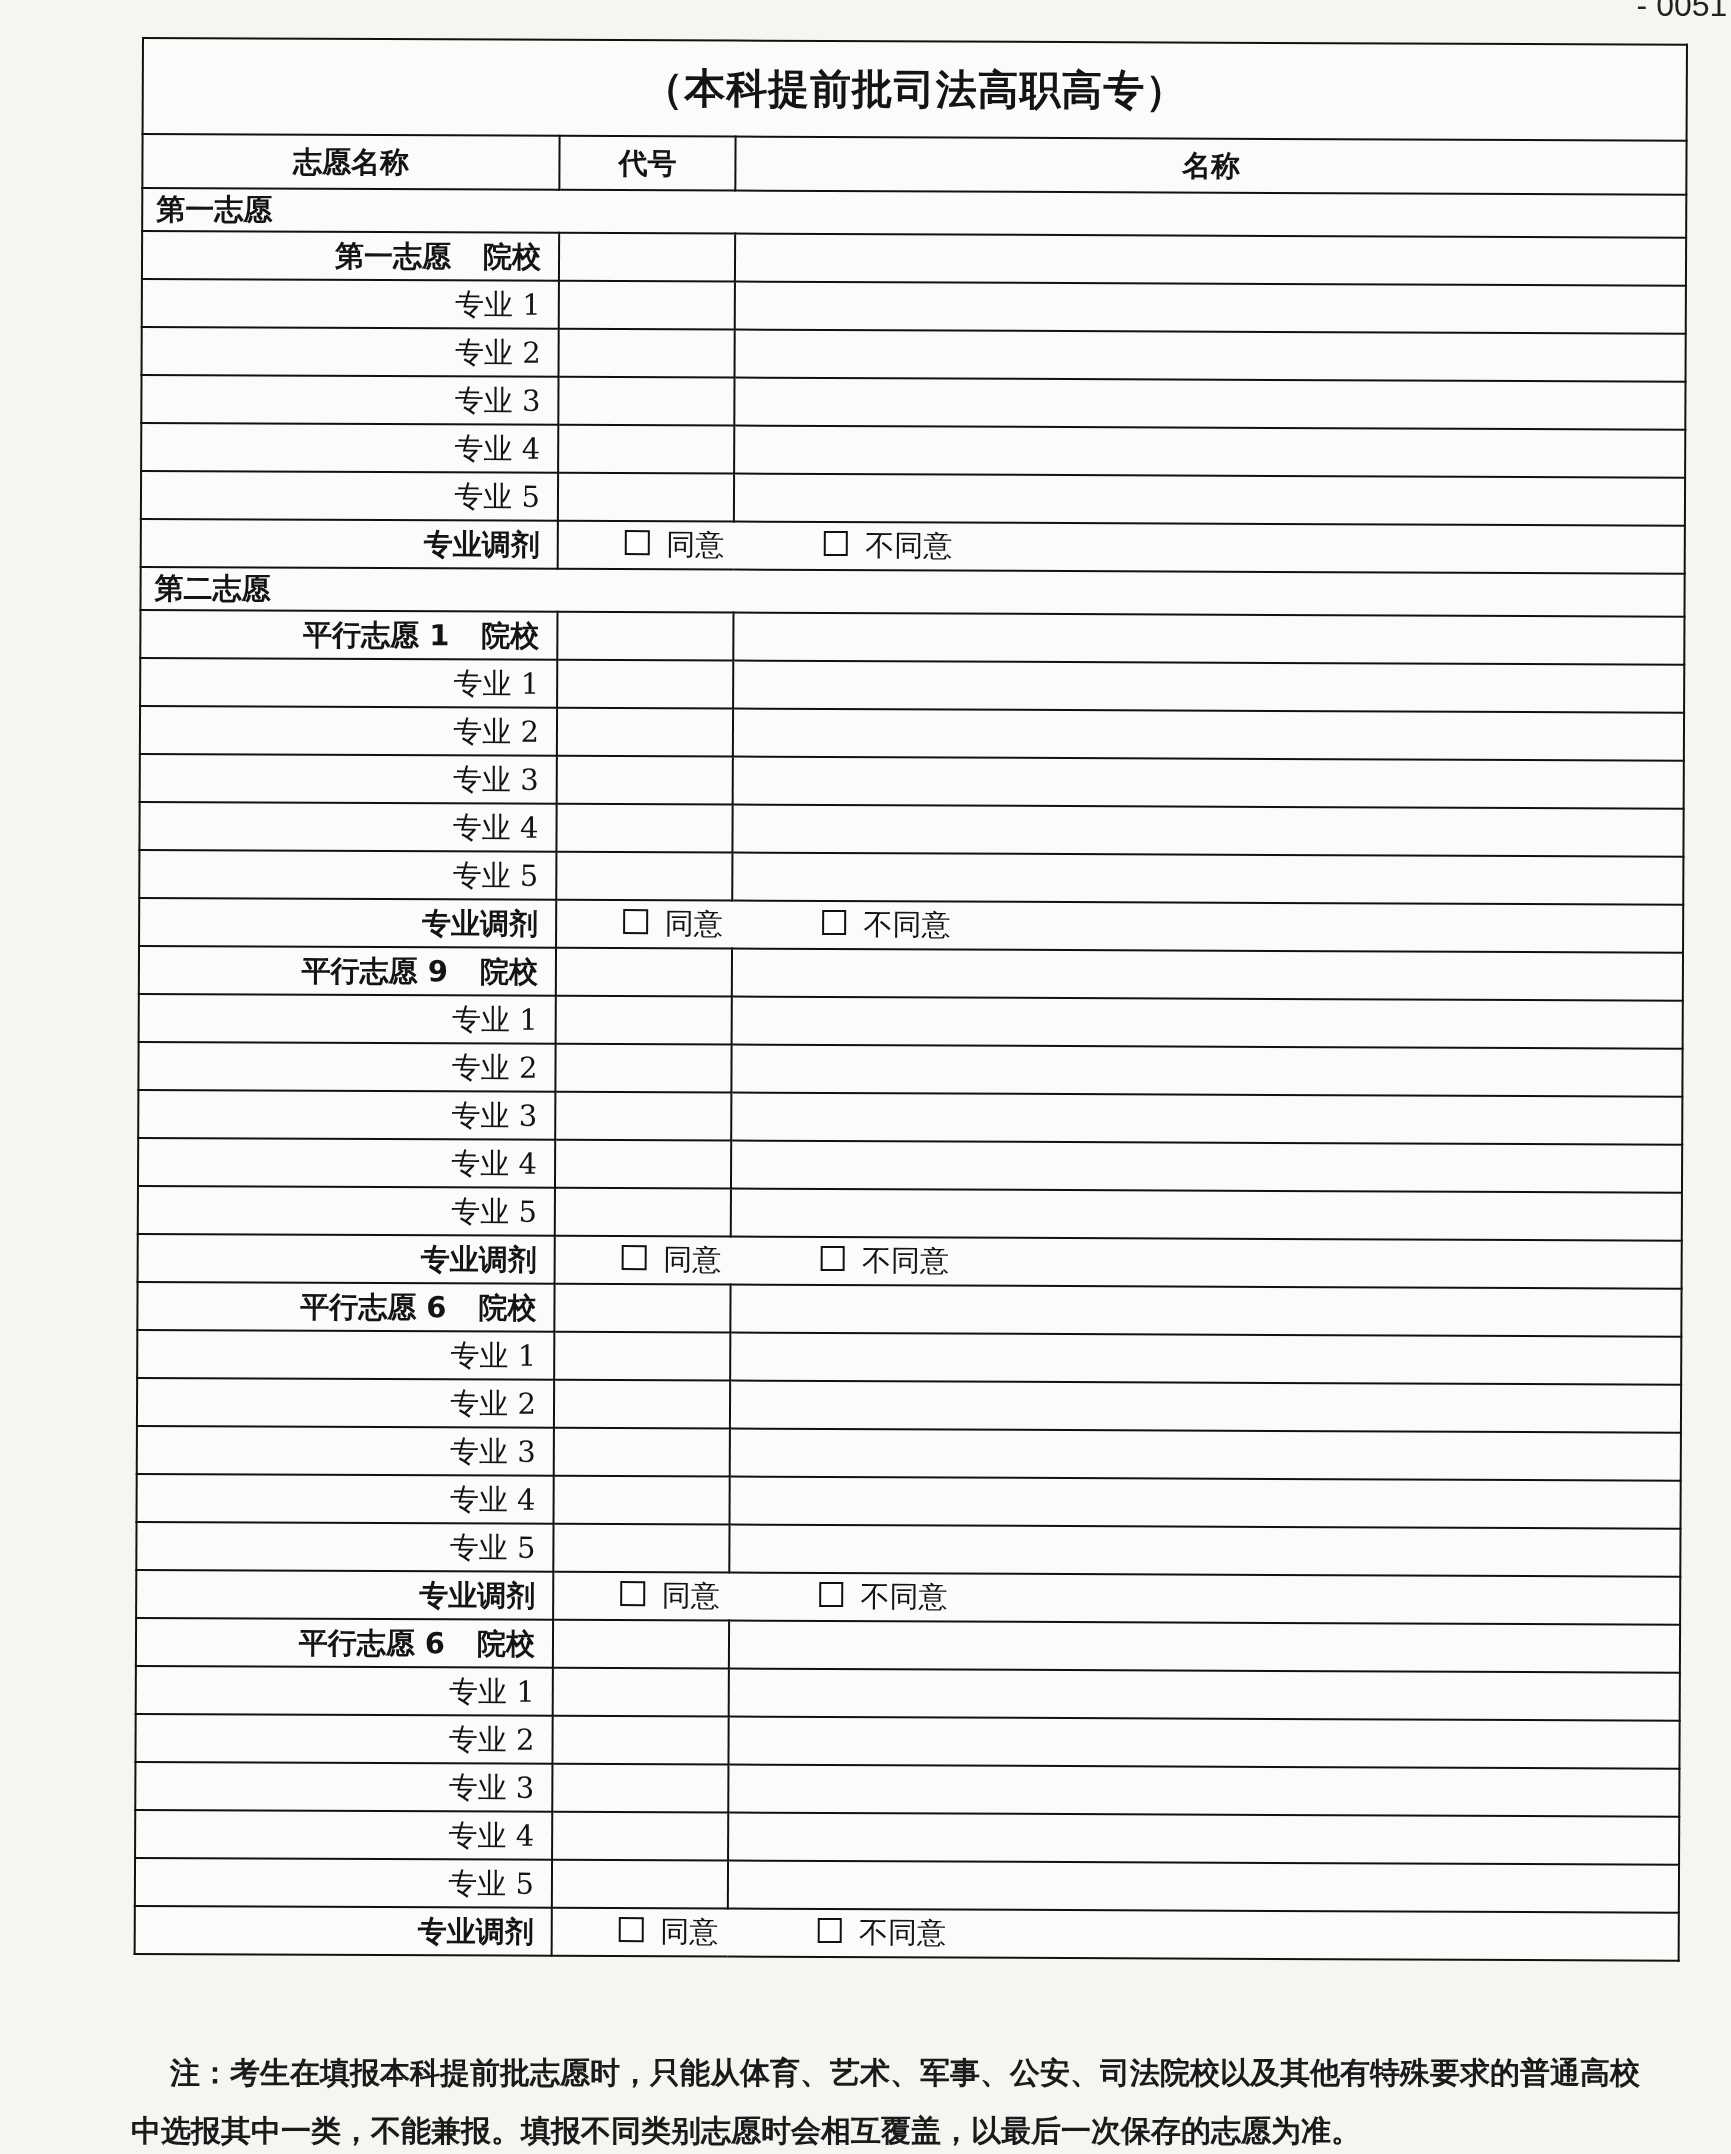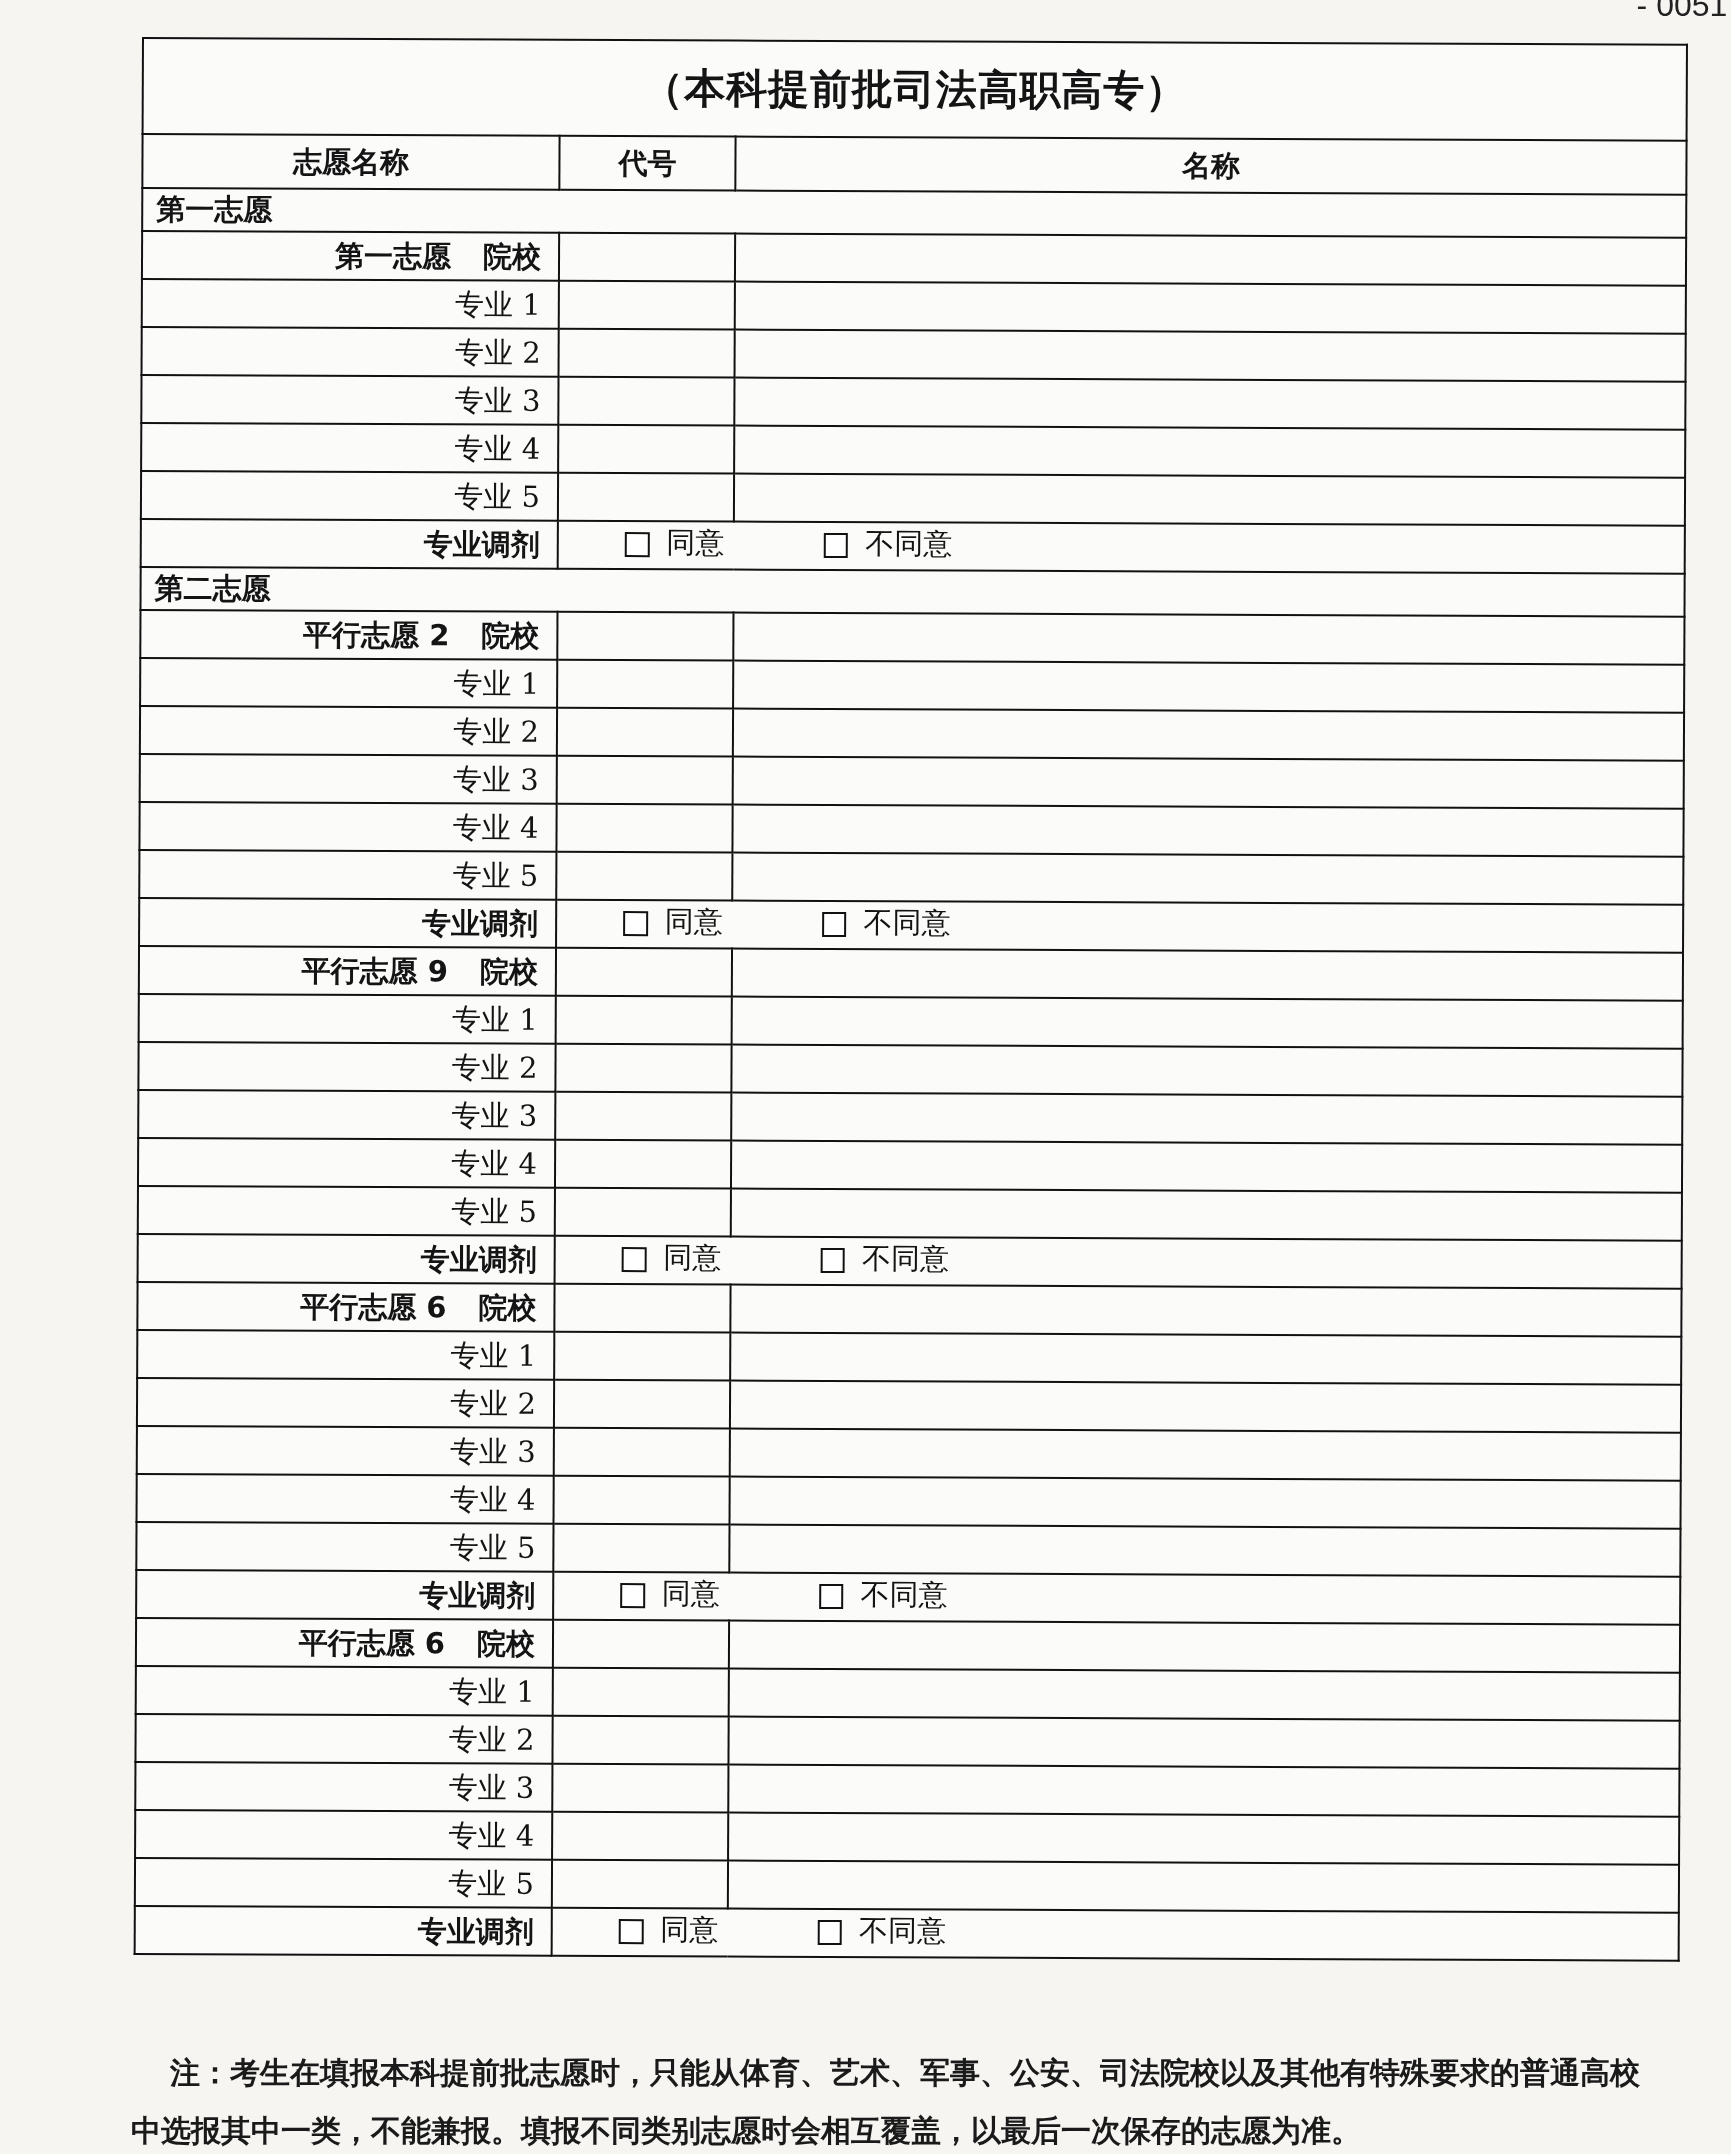--- a/index.html
+++ b/index.html
@@ -62,21 +62,21 @@
     font-family: "DejaVu Serif", "Liberation Serif", serif;
   }
   .label-cell.bold { font-weight: bold; font-family: "DejaVu Sans", sans-serif; }
   .label-cell .gap { display: inline-block; width: 32px; }
   .input-cell { background: transparent; }
   .choice-cell {
     font-size: 29px;
     padding-left: 66px !important;
   }
   .choice {
-    display: inline-flex; align-items: flex-end;
+    display: inline-flex; align-items: flex-start;
     margin-right: 90px; cursor: pointer;
   }
   .checkbox {
     display: inline-block;
     width: 20.6px; height: 20.6px;
     border: 2.8px solid #111;
     margin-right: 17px;
     background: #fff;
   }
   .note {
@@ -156,21 +156,21 @@
             <span>不同意</span>
           </span>
       </td>
     </tr>
 
     <tr>
       <td colspan="3" class="section-cell">第二志愿</td>
     </tr>
 
     <tr>
-      <td class="label-cell bold"><span>平行志愿 2</span><span class="gap"></span><span>院校</span></td>
+      <td class="label-cell bold"><span>平行志愿 1</span><span class="gap"></span><span>院校</span></td>
       <td></td>
       <td></td>
     </tr>
     <tr>
         <td class="label-cell">专业 1</td>
         <td></td>
         <td></td>
       </tr>
     <tr>
         <td class="label-cell">专业 2</td>

